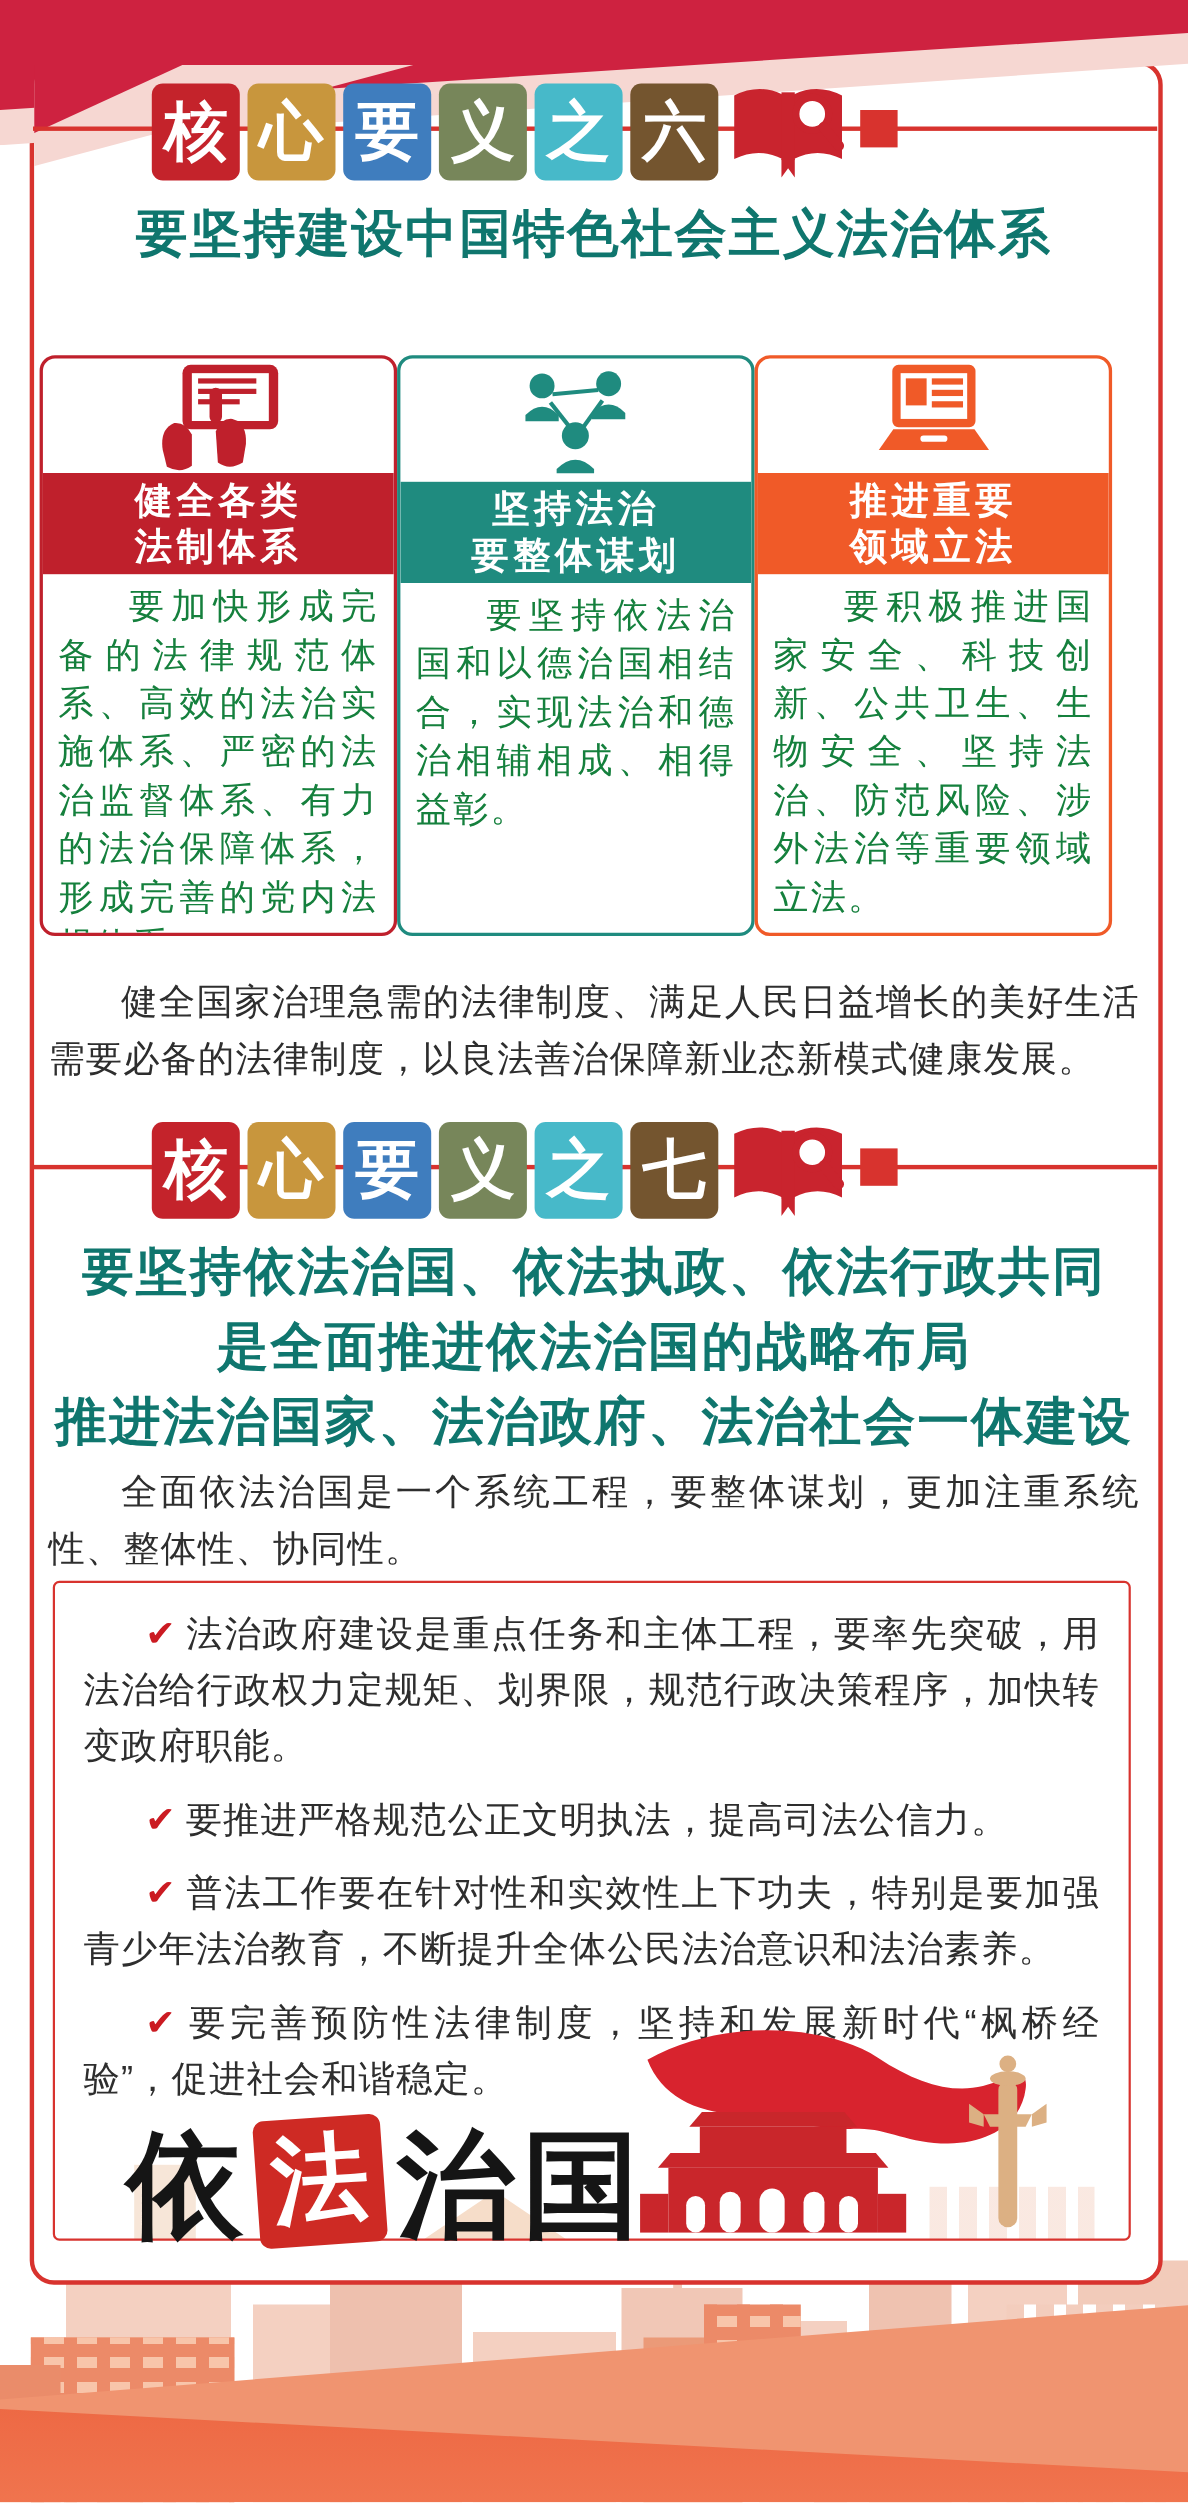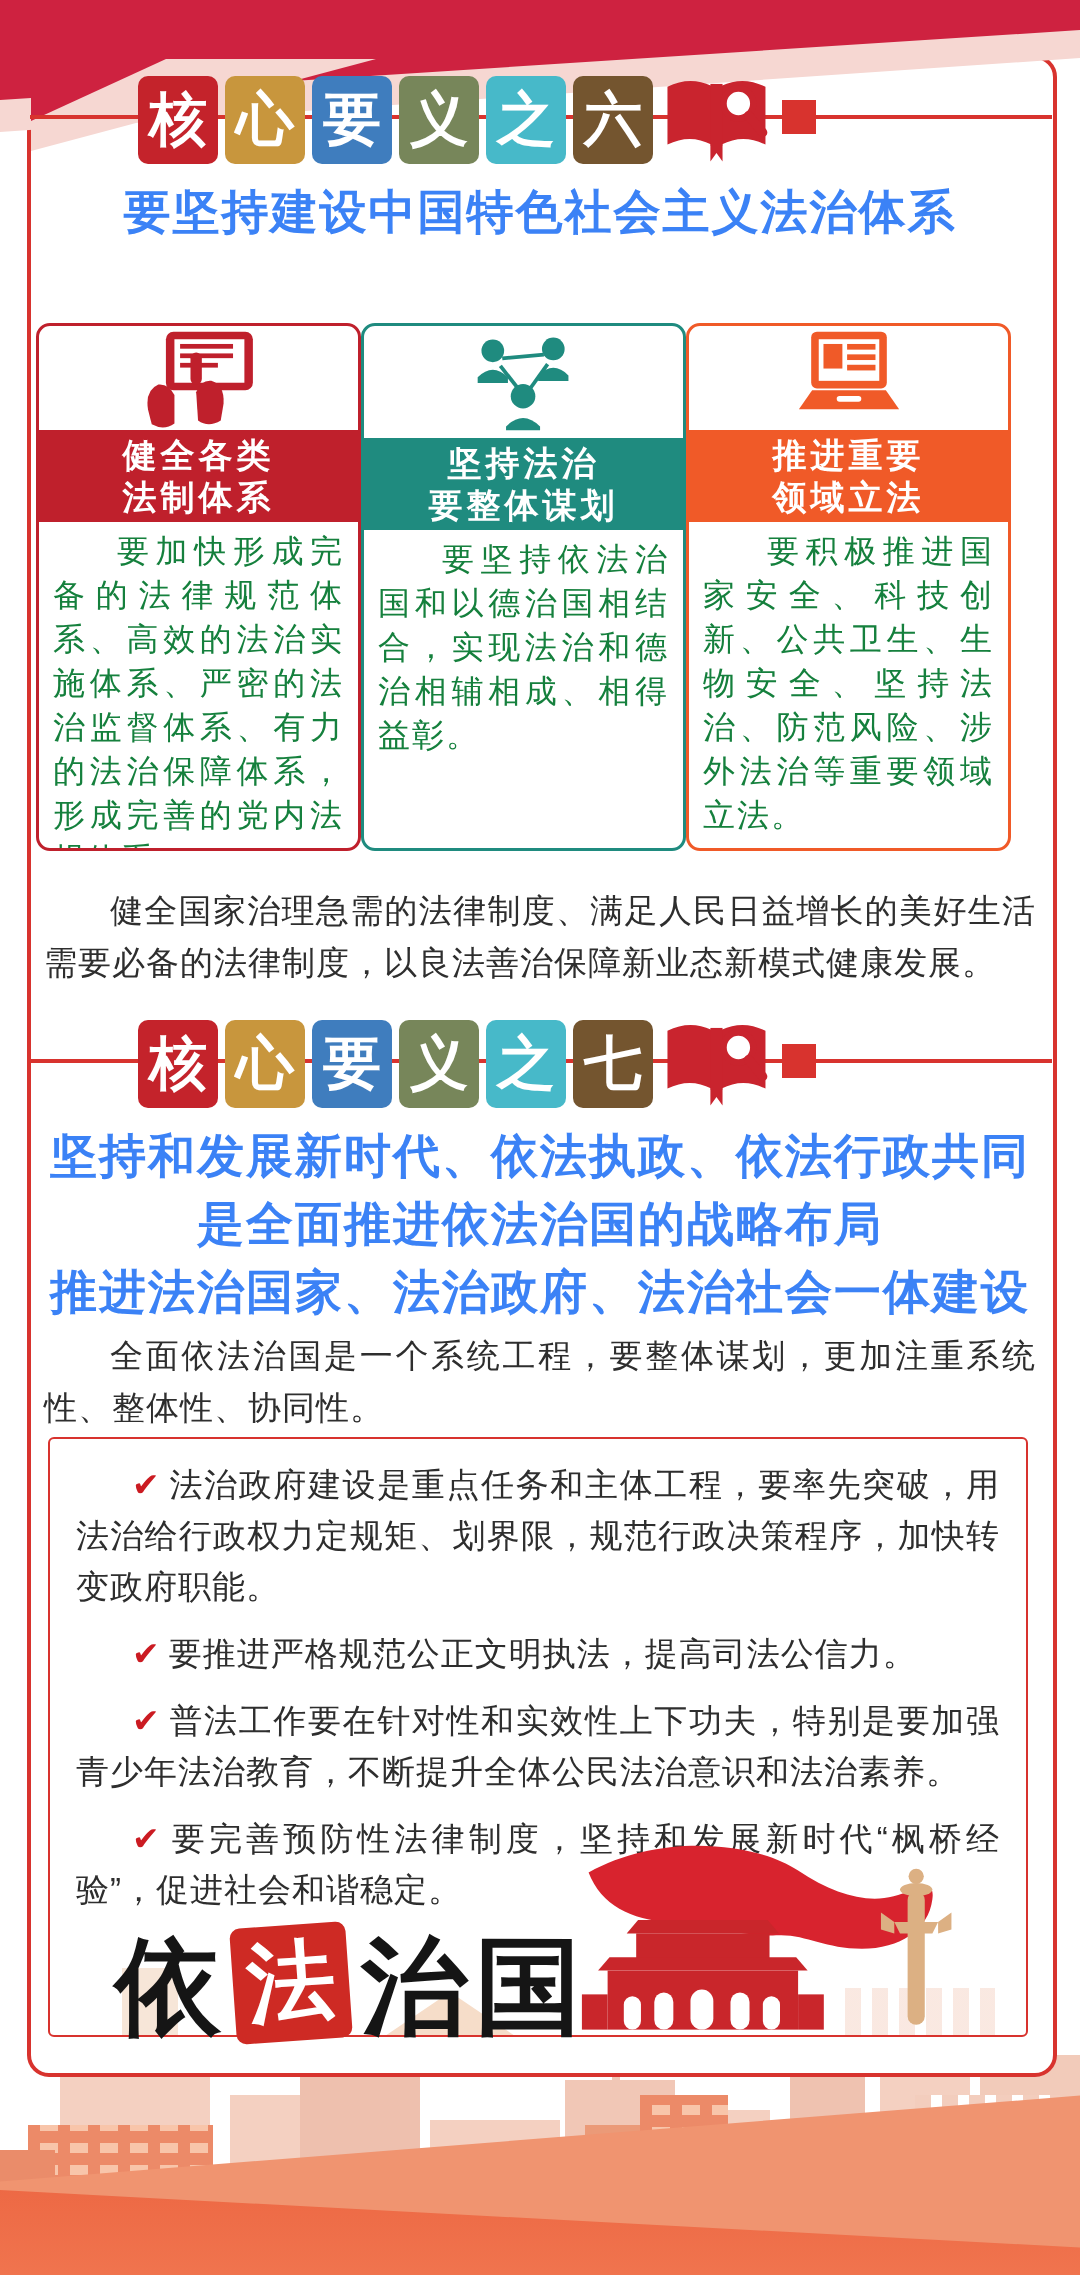--- a/index.html
+++ b/index.html
@@ -21,21 +21,21 @@
          border-radius:22px;z-index:2;}
   
   .badge{left:0;width:1080px;height:92px;z-index:4;}
   .badge .line{position:absolute;left:30px;width:1022px;top:39px;height:4px;background:#d8332e;}
   .badge .tiles{position:absolute;left:138px;top:0;display:flex;gap:7px;}
   .tile{width:80px;height:88px;border-radius:10px;color:#fff;font-weight:700;font-size:58px;
         display:flex;align-items:center;justify-content:center;}
   .badge .book{position:absolute;left:660px;top:-4px;width:112px;height:92px;}
   .badge .sq{position:absolute;left:782px;top:24px;width:34px;height:34px;background:#d8332e;}
   
-  .red-title{left:40px;width:1000px;text-align:center;color:#3b82f6;font-weight:700;z-index:4;}
+  .red-title{left:40px;width:1000px;text-align:center;color:#0f766e;font-weight:700;z-index:4;}
   .red-title .tl{font-size:47px;line-height:68px;letter-spacing:2px;}
   
   .cards{left:36px;top:323px;width:1008px;display:flex;gap:0;z-index:4;}
   .card{width:325px;height:528px;border:3px solid var(--accent,#bf202c);border-radius:14px;
         background:#fff;box-sizing:border-box;display:flex;flex-direction:column;overflow:hidden;}
   .card .icon-area{height:112px;display:flex;align-items:center;justify-content:center;color:var(--accent);}
   .card .band{background:var(--accent);min-height:92px;display:flex;flex-direction:column;
         align-items:center;justify-content:center;color:#fff;font-weight:700;font-size:34px;
         line-height:42px;letter-spacing:4px;}
   .card .body{padding:10px 14px;font-size:32px;line-height:44px;letter-spacing:2px;color:#15803d;
@@ -213,21 +213,21 @@
       <path d="M66 13 Q89 2 113 14 L113 76 Q89 64 66 76 Z" fill="#c9242e"></path>
       <rect x="54" y="11" width="13" height="66" fill="#c9242e"></rect>
       <polygon points="54,76 67,76 67,94 60.5,85 54,94" fill="#c9242e"></polygon>
       <circle cx="84" cy="32" r="16" fill="#fff" stroke="#c9242e" stroke-width="7"></circle>
       <line x1="95" y1="45" x2="110" y2="63" stroke="#c9242e" stroke-width="10" stroke-linecap="round"></line>
     </svg>
     <div class="sq"></div>
   </div>
 
   <div class="abs red-title" style="top:1122px">
-    <div class="tl">坚持和发展新时代、依法执政、依法行政共同</div>
+    <div class="tl">要坚持依法治国、依法执政、依法行政共同</div>
     <div class="tl">是全面推进依法治国的战略布局</div>
     <div class="tl">推进法治国家、法治政府、法治社会一体建设</div>
   </div>
 
   <div class="abs para" style="top:1330px">全面依法治国是一个系统工程，要整体谋划，更加注重系统性、整体性、协同性。</div>
 
   <div class="abs points-box">
     <p class="point"><span class="check">✔</span><span>法治政府建设是重点任务和主体工程，要率先突破，用法治给行政权力定规矩、划界限，规范行政决策程序，加快转变政府职能。</span></p>
     <p class="point"><span class="check">✔</span><span>要推进严格规范公正文明执法，提高司法公信力。</span></p>
     <p class="point"><span class="check">✔</span><span>普法工作要在针对性和实效性上下功夫，特别是要加强青少年法治教育，不断提升全体公民法治意识和法治素养。</span></p>

